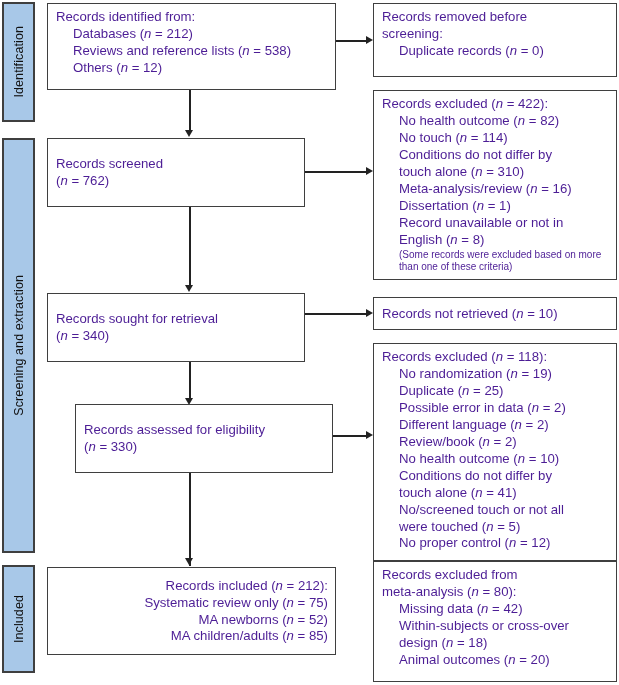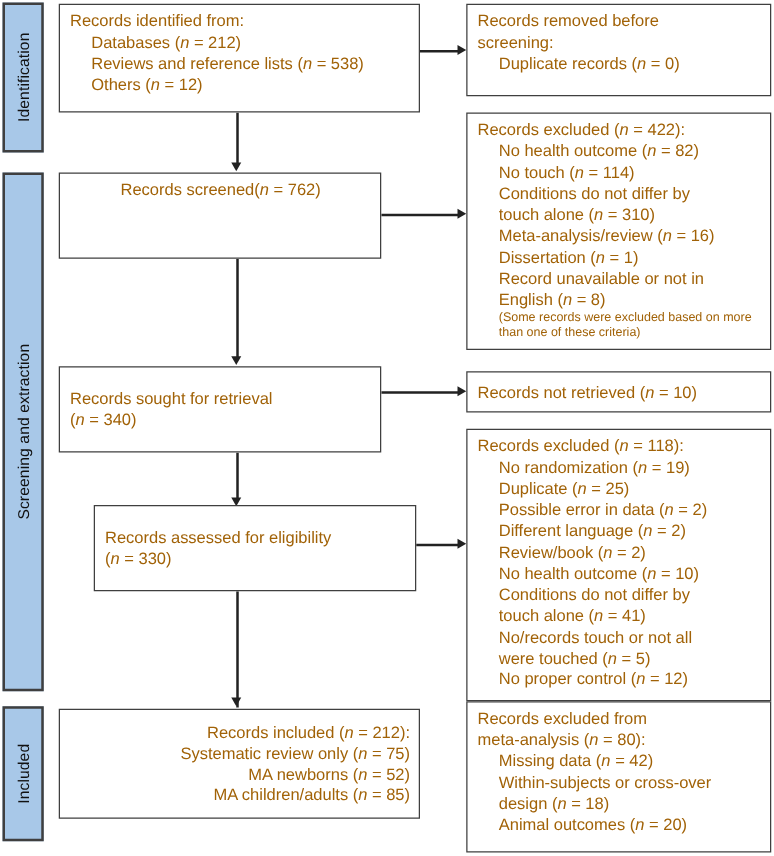--- a/index.html
+++ b/index.html
@@ -44,21 +44,21 @@
 
   
   .box {
     position: absolute;
     box-sizing: border-box;
     background: #ffffff;
     border: 1.6px solid #3f3f3f;
     padding: 5px 7px 4px 8px;
     font-size: 13.2px;
     line-height: 1.285;
-    color: #a16207;
+    color: #4c1d95;
   }
   .line { white-space: nowrap; }
   .indent1 { padding-left: 17px; }
   .small {
     font-size: 10px;
     line-height: 1.21;
     white-space: normal;
   }
   i { font-style: italic; }
 
@@ -129,21 +129,21 @@
   <div class="vline" style="left:189px; top:473px; height:93px;"></div>
   <div class="arrow-down" style="left:185px; top:558px;"></div>
 
   <div class="box" style="left:47px; top:3px; width:289px; height:87px;">
     <div class="line">Records identified from:</div>
     <div class="line indent1">Databases (<i>n</i> = 212)</div>
     <div class="line indent1">Reviews and reference lists (<i>n</i> = 538)</div>
     <div class="line indent1">Others (<i>n</i> = 12)</div>
   </div>
 
-  <div class="box" style="left:47px; top:138px; width:258px; height:69px; display:flex; flex-direction:row; justify-content:center;">
+  <div class="box" style="left:47px; top:138px; width:258px; height:69px; display:flex; flex-direction:column; justify-content:center;">
     <div class="line">Records screened</div>
     <div class="line">(<i>n</i> = 762)</div>
   </div>
 
   <div class="box" style="left:47px; top:293px; width:258px; height:69px; display:flex; flex-direction:column; justify-content:center;">
     <div class="line">Records sought for retrieval</div>
     <div class="line">(<i>n</i> = 340)</div>
   </div>
 
   <div class="box" style="left:47px; top:404px; width:258px; height:69px; display:flex; flex-direction:column; justify-content:center;margin-left:28px;">
@@ -184,21 +184,21 @@
   <div class="box" style="left:373px; top:343px; width:244px; height:218px;">
     <div class="line">Records excluded (<i>n</i> = 118):</div>
     <div class="line indent1">No randomization (<i>n</i> = 19)</div>
     <div class="line indent1">Duplicate (<i>n</i> = 25)</div>
     <div class="line indent1">Possible error in data (<i>n</i> = 2)</div>
     <div class="line indent1">Different language (<i>n</i> = 2)</div>
     <div class="line indent1">Review/book (<i>n</i> = 2)</div>
     <div class="line indent1">No health outcome (<i>n</i> = 10)</div>
     <div class="line indent1">Conditions do not differ by</div>
     <div class="line indent1">touch alone (<i>n</i> = 41)</div>
-    <div class="line indent1">No/records touch or not all</div>
+    <div class="line indent1">No/screened touch or not all</div>
     <div class="line indent1">were touched (<i>n</i> = 5)</div>
     <div class="line indent1">No proper control (<i>n</i> = 12)</div>
   </div>
 
   <div class="box" style="left:373px; top:561px; width:244px; height:121px;">
     <div class="line">Records excluded from</div>
     <div class="line">meta-analysis (<i>n</i> = 80):</div>
     <div class="line indent1">Missing data (<i>n</i> = 42)</div>
     <div class="line indent1">Within-subjects or cross-over</div>
     <div class="line indent1">design (<i>n</i> = 18)</div>

